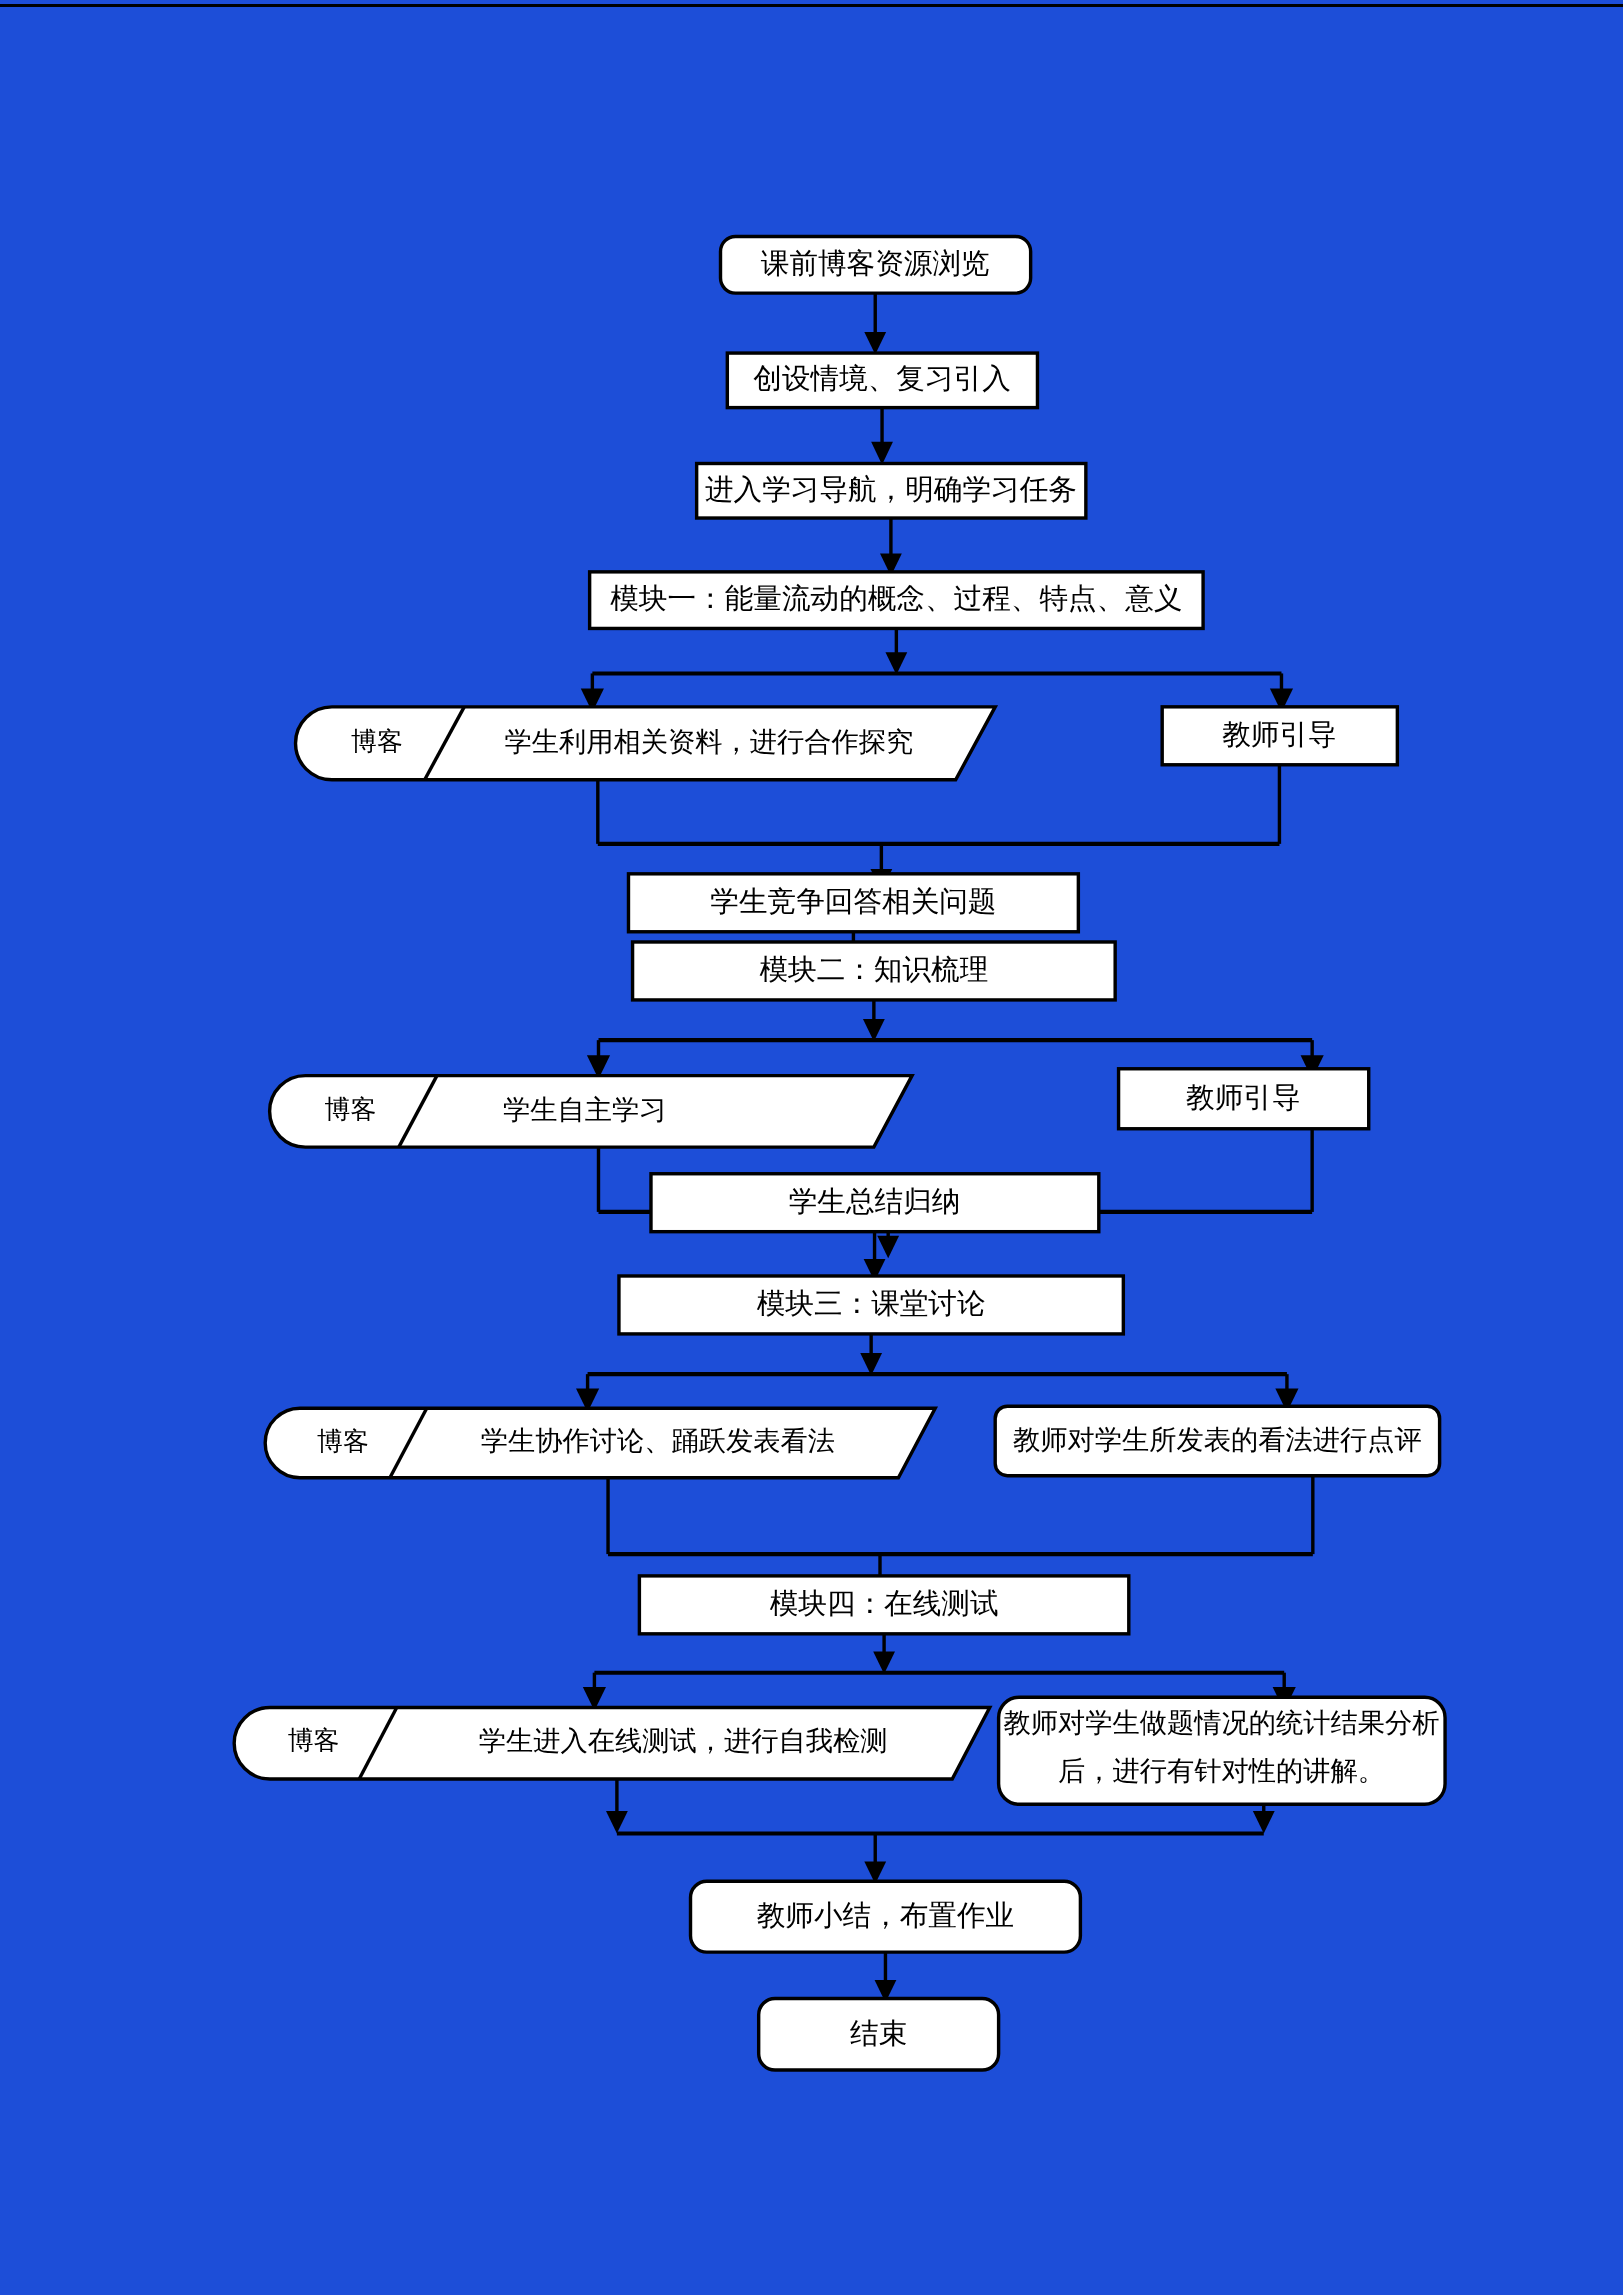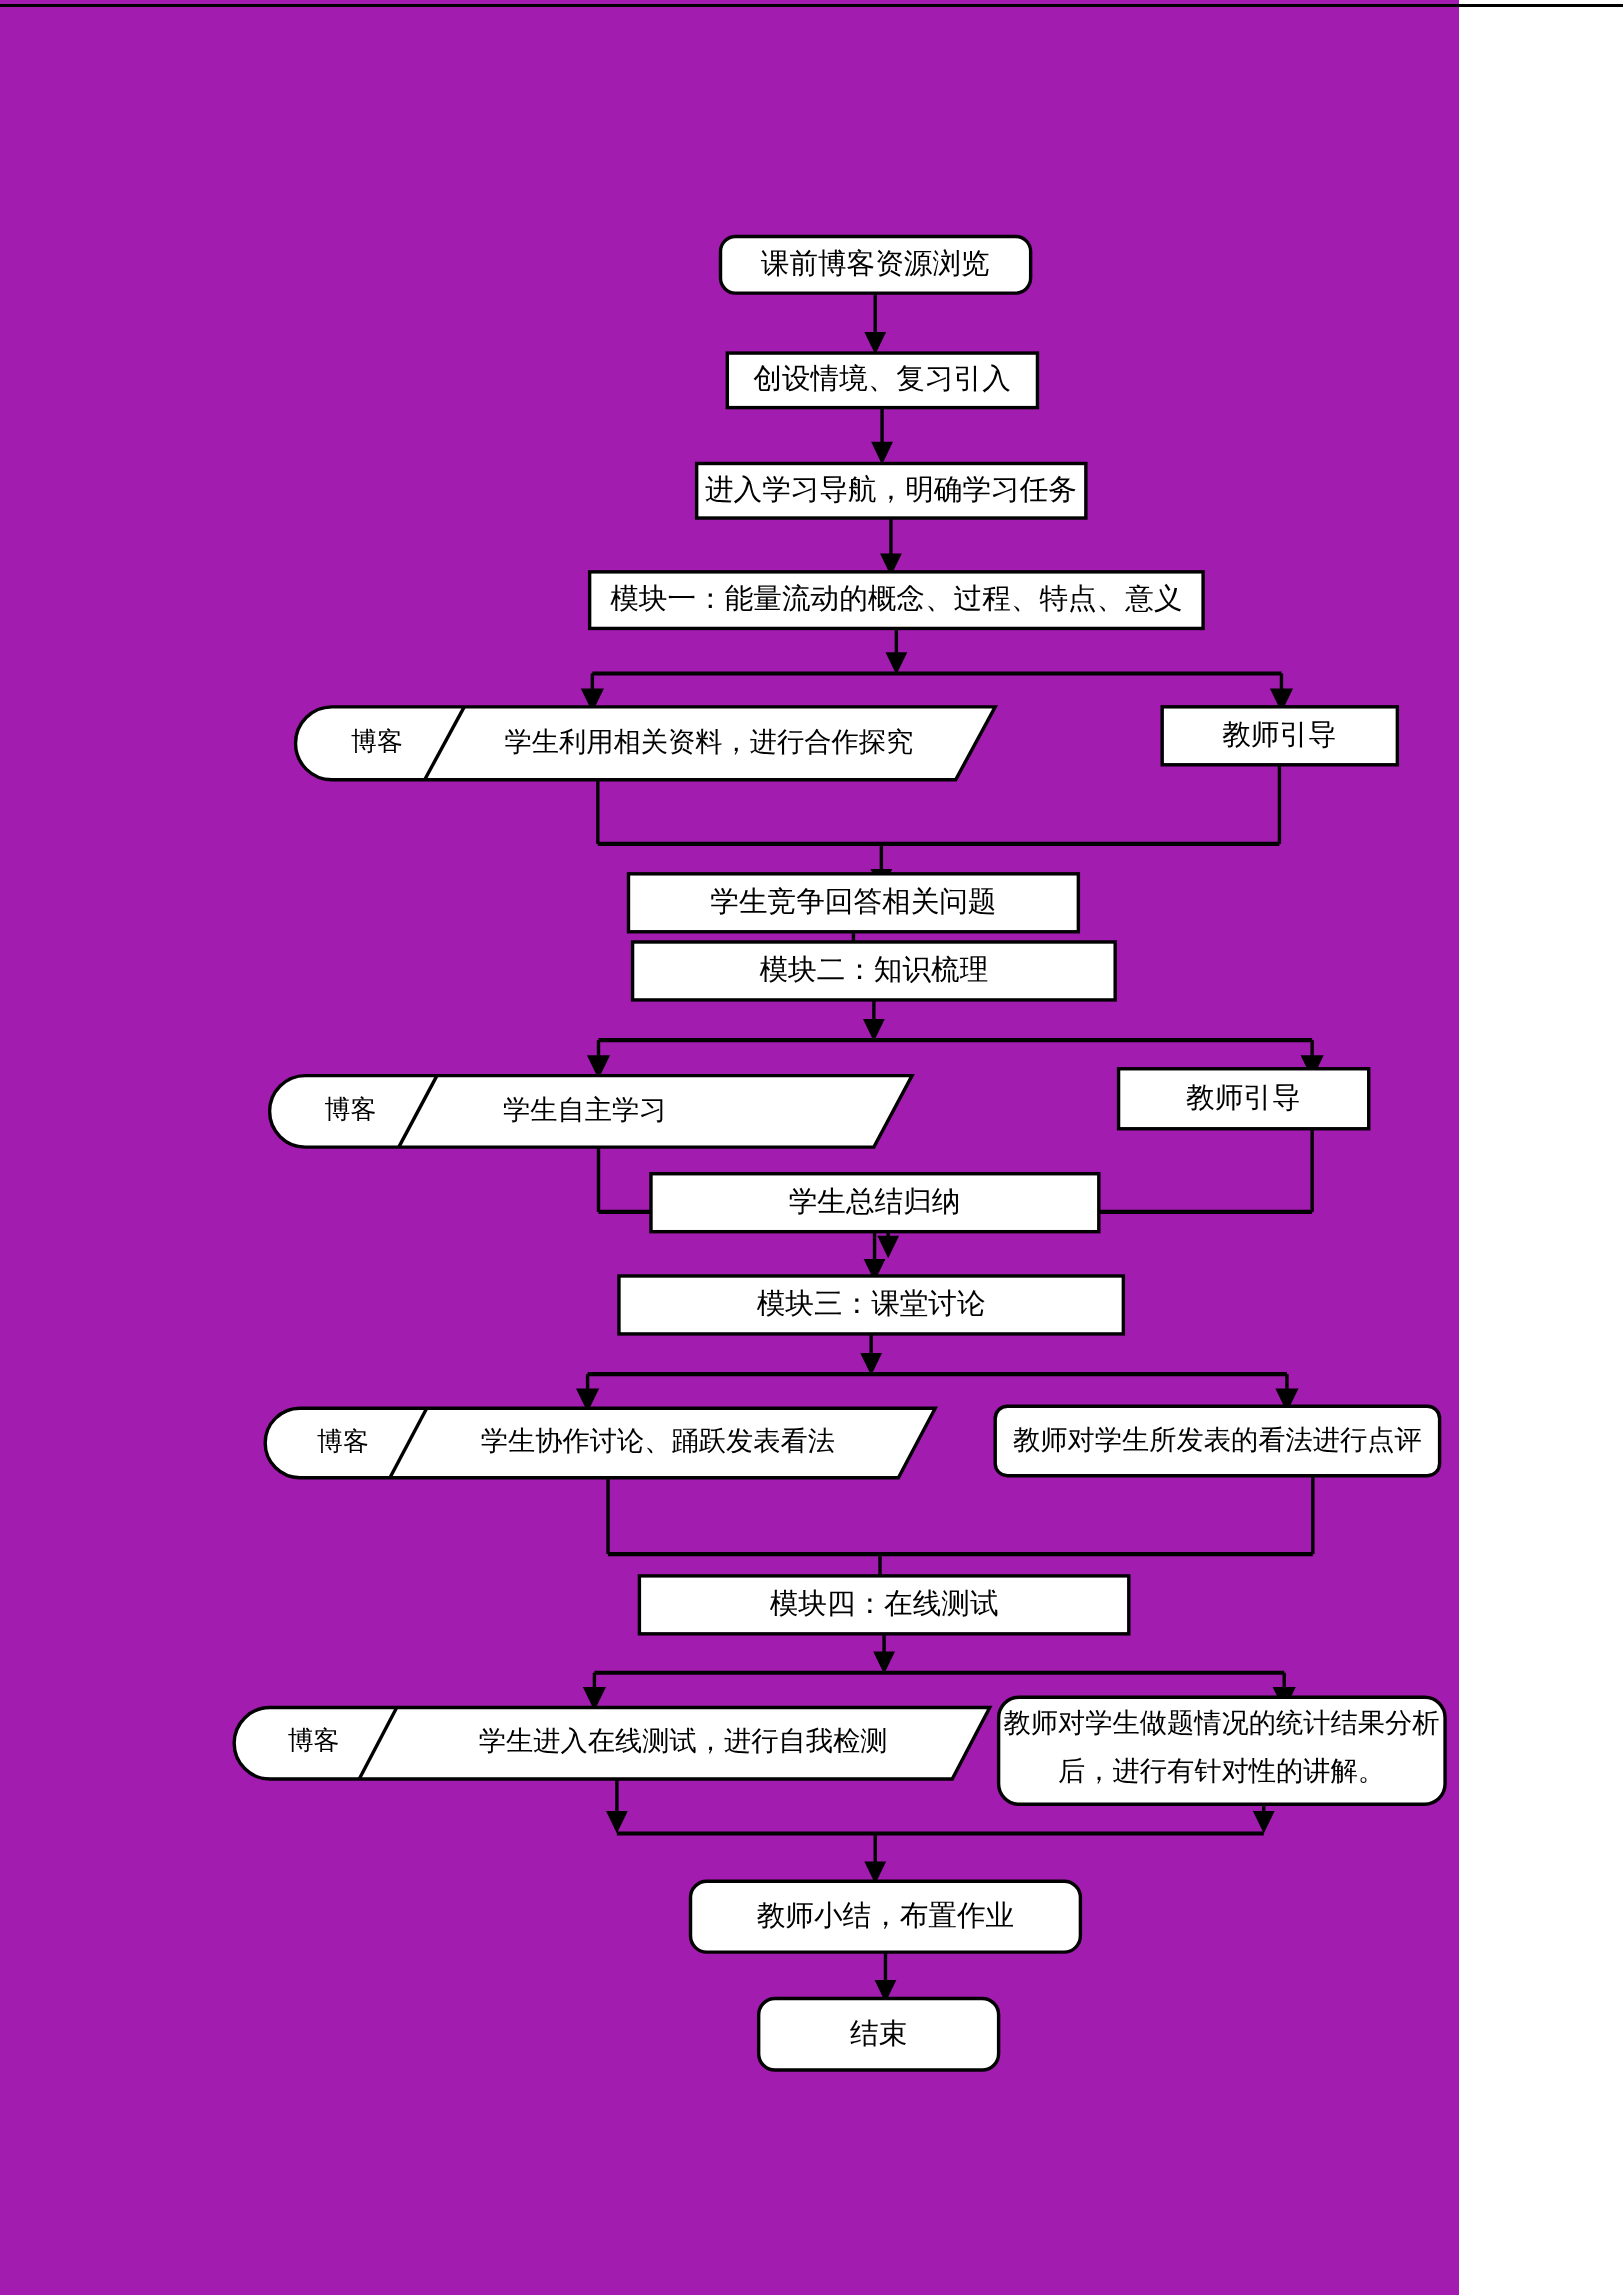--- a/index.html
+++ b/index.html
@@ -1,21 +1,21 @@
 <!DOCTYPE html>
 <html style="font-size:11px"><head>
 <meta charset="utf-8">
 <style>
   html,body{margin:0;padding:0;background:#ffffff;}
   body{
     width:1623px;height:2295px;
     font-family:"Liberation Serif","DejaVu Serif",serif;
     overflow:hidden;
   }
-  #page{position:relative;width:1459px;height:2295px;background:#a21caf;}
+  #page{position:relative;width:1623px;height:2295px;background:#1d4ed8;}
   #topRule{position:absolute;left:0;top:4.1px;width:1623px;height:3.4px;background:#000;}
   svg{position:absolute;left:0;top:0;width:1623px;height:2295px;display:block;}
   .shp{fill:#ffffff;stroke:#000000;stroke-width:5;}
   .ln{stroke:#000000;stroke-width:5;fill:none;}
   .ln2{stroke:#000000;stroke-width:6;fill:none;}
   .ah{fill:#000000;stroke:none;}
   .txt{
     font-family:"Liberation Serif","DejaVu Serif",serif;
     fill:#000000;
     text-anchor:middle;

